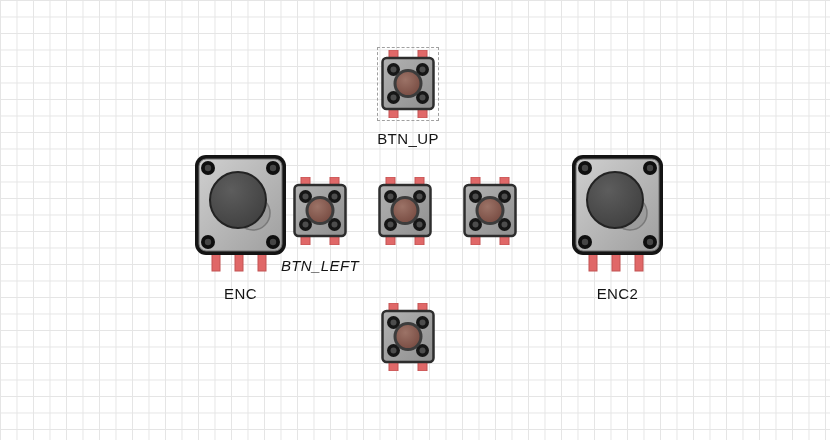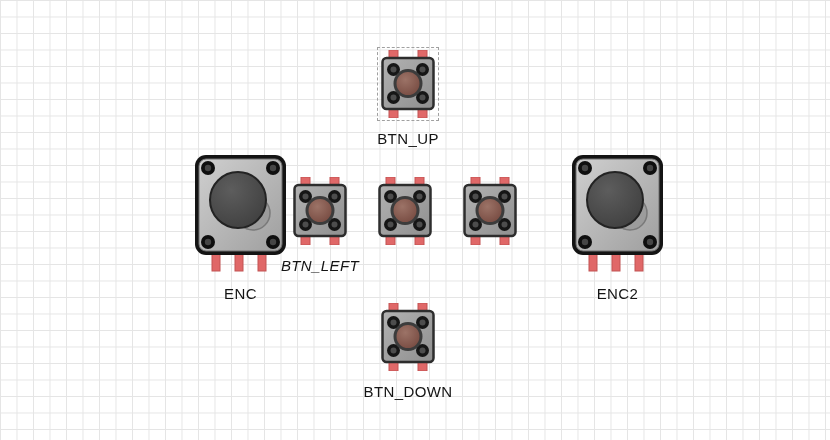--- a/index.html
+++ b/index.html
@@ -197,16 +197,15 @@
       <circle cx="12.5" cy="19.5" r="6.5" fill="#161616"></circle>
         <circle cx="12.5" cy="19.5" r="3" fill="#4d4d4d"></circle>
       <circle cx="41.5" cy="19.5" r="6.5" fill="#161616"></circle>
         <circle cx="41.5" cy="19.5" r="3" fill="#4d4d4d"></circle>
       <circle cx="12.5" cy="47.5" r="6.5" fill="#161616"></circle>
         <circle cx="12.5" cy="47.5" r="3" fill="#4d4d4d"></circle>
       <circle cx="41.5" cy="47.5" r="6.5" fill="#161616"></circle>
         <circle cx="41.5" cy="47.5" r="3" fill="#4d4d4d"></circle>
       <circle cx="27" cy="33.5" r="13" fill="url(#btnCap)" stroke="#3c3c3c" stroke-width="3"></circle>
     </svg>
-    <div class="comp-label">BTN_DOWN</div>
   </div>
 
 </div>
 
 </body></html>

